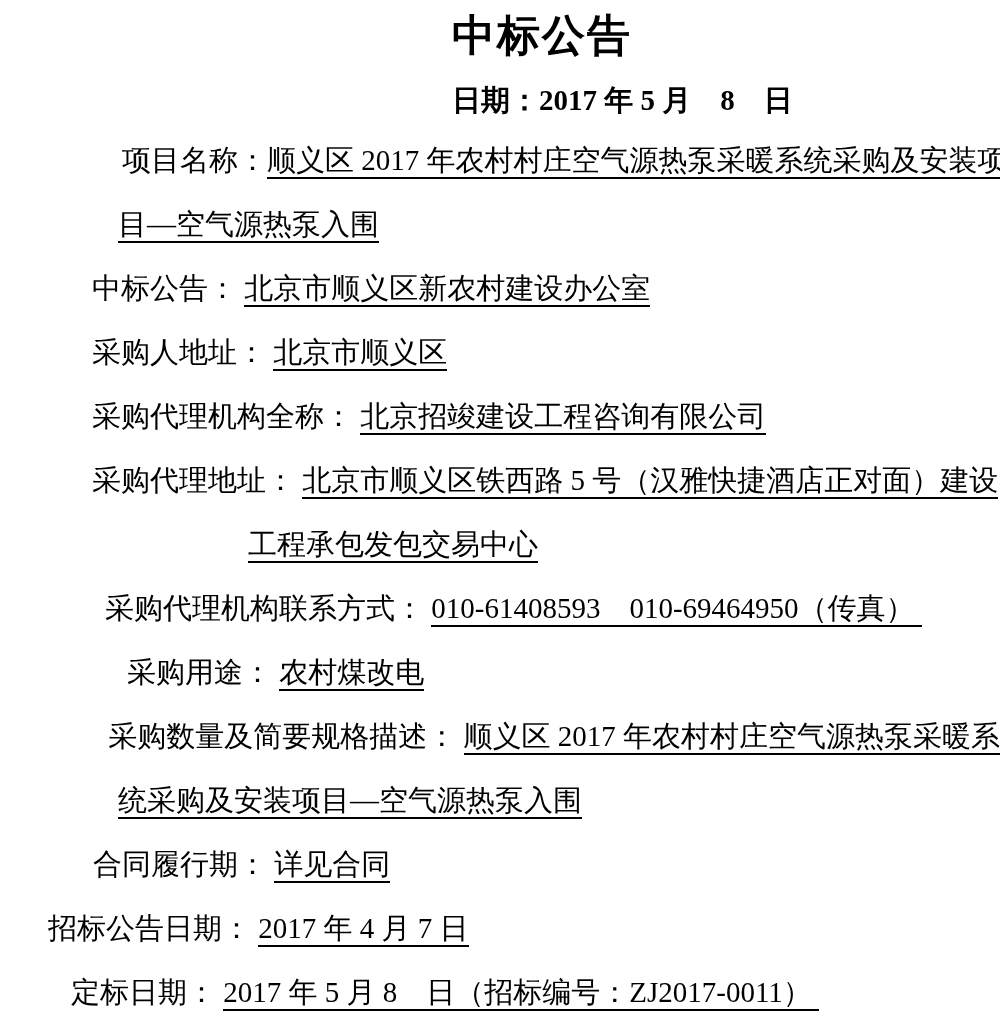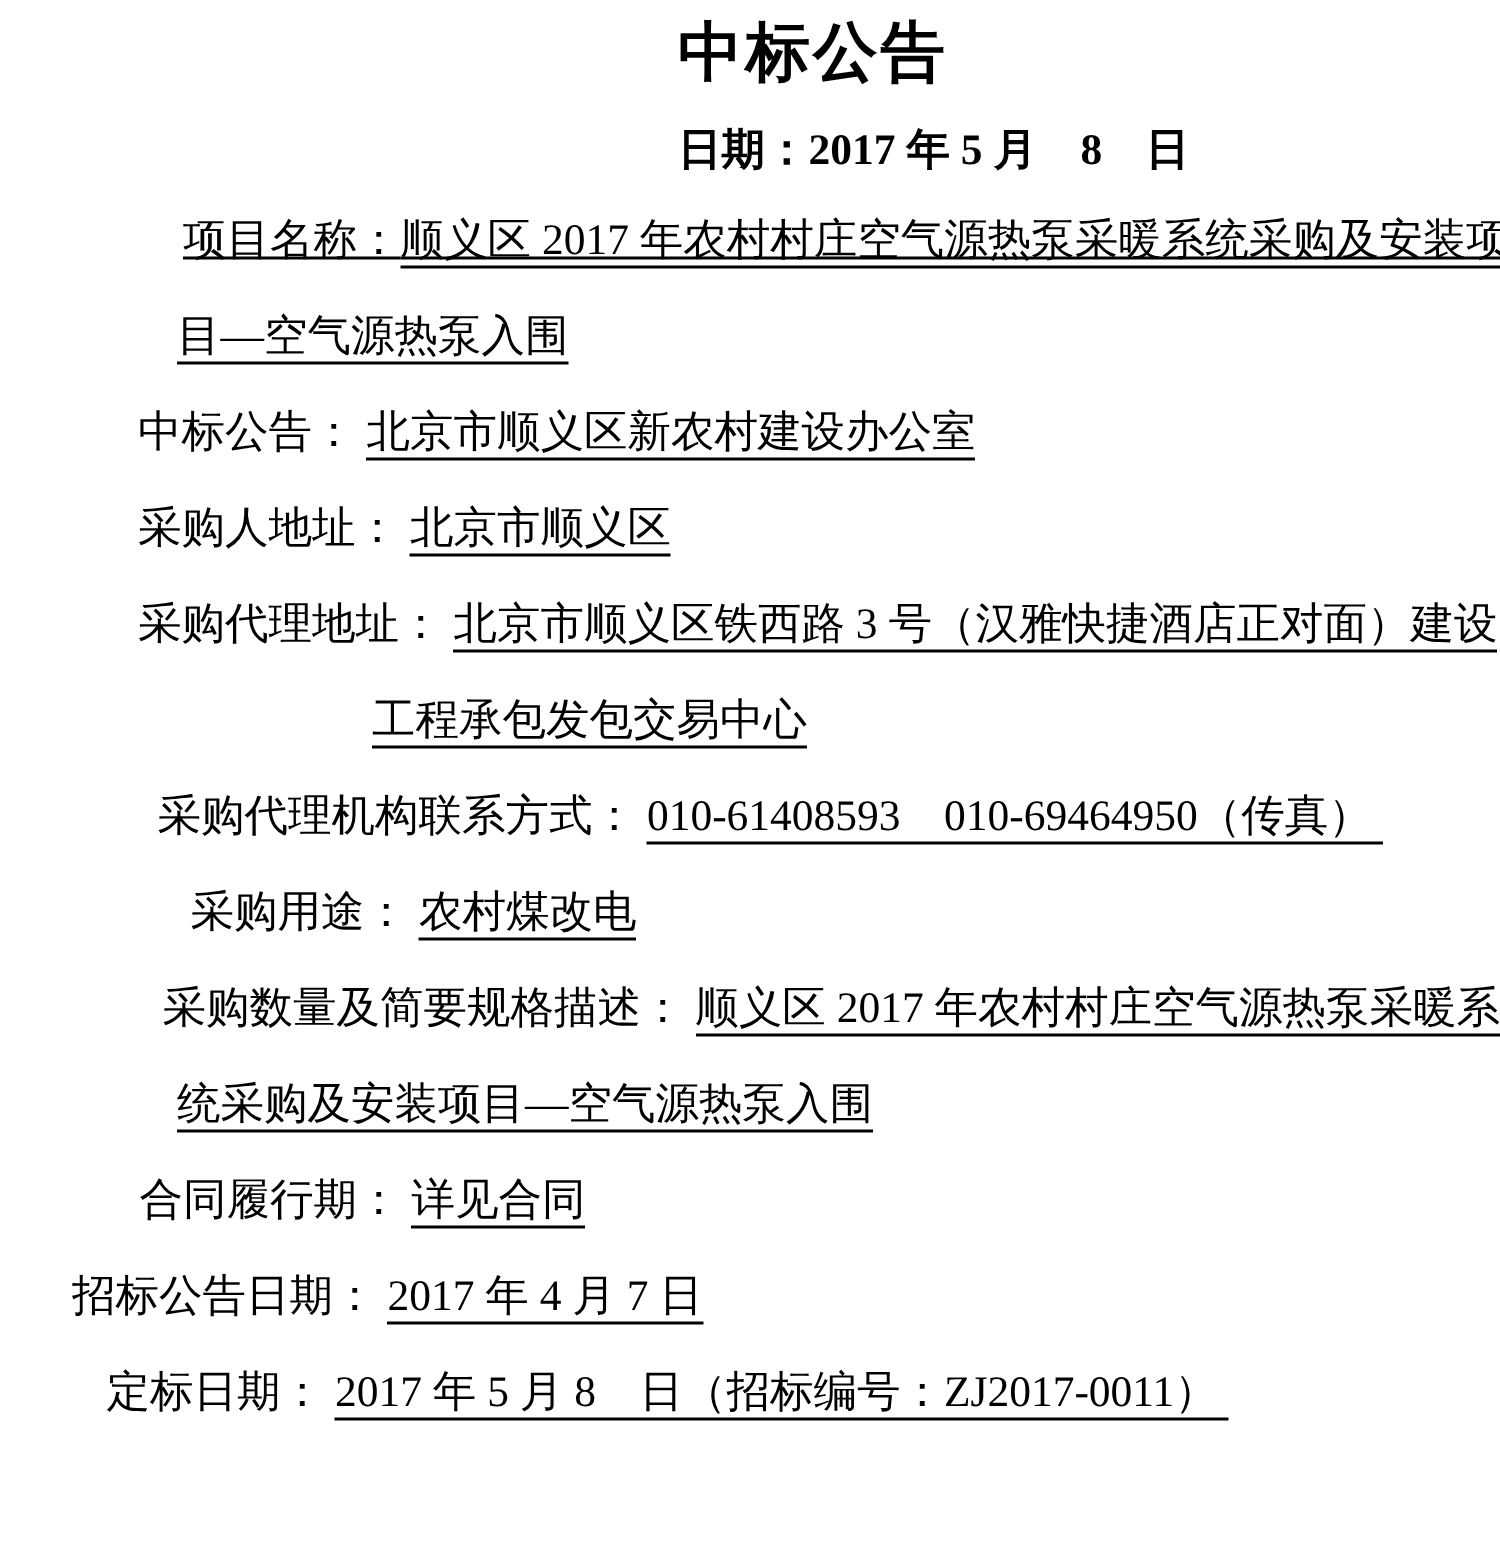--- a/index.html
+++ b/index.html
@@ -54,25 +54,26 @@
     padding-bottom: 1px;
   }
 </style>
 </head>
 <body>
 
 <div class="doc">
   <h1 class="title">中标公告</h1>
   <p class="date-line">日期：2017 年 5 月　8　日</p>
   <div class="body-lines" id="body-lines">
-      <div class="line" style="padding-left: 122px; text-decoration: underline;"><span class="seg">项目名称：</span><span class="seg u">顺义区 2017 年农村村庄空气源热泵采暖系统采购及安装项</span></div>
+      <div class="line" style="padding-left: 122px;"><span class="seg">项目名称：</span><span class="seg u">顺义区 2017 年农村村庄空气源热泵采暖系统采购及安装项</span></div>
       <div class="line" style="padding-left: 118px;"><span class="seg u">目—空气源热泵入围</span></div>
       <div class="line" style="padding-left: 92px;"><span class="seg">中标公告： </span><span class="seg u">北京市顺义区新农村建设办公室</span></div>
       <div class="line" style="padding-left: 92px;"><span class="seg">采购人地址： </span><span class="seg u">北京市顺义区</span></div>
-      <div class="line" style="padding-left: 92px;"><span class="seg">采购代理地址： </span><span class="seg u">北京市顺义区铁西路 3 号（汉雅快捷酒店正对面）建设</span></div>
+      <div class="line" style="padding-left: 92px;"><span class="seg">采购代理机构全称： </span><span class="seg u">北京招竣建设工程咨询有限公司</span></div>
+      <div class="line" style="padding-left: 92px;"><span class="seg">采购代理地址： </span><span class="seg u">北京市顺义区铁西路 5 号（汉雅快捷酒店正对面）建设</span></div>
       <div class="line" style="padding-left: 248px;"><span class="seg u">工程承包发包交易中心</span></div>
       <div class="line" style="padding-left: 105px;"><span class="seg">采购代理机构联系方式： </span><span class="seg u">010-61408593　010-69464950（传真） </span></div>
       <div class="line" style="padding-left: 105px; margin-left: 22px;"><span class="seg">采购用途： </span><span class="seg u">农村煤改电</span></div>
       <div class="line" style="padding-left: 90px; text-align: right;"><span class="seg">采购数量及简要规格描述： </span><span class="seg u">顺义区 2017 年农村村庄空气源热泵采暖系</span></div>
       <div class="line" style="padding-left: 118px;"><span class="seg u">统采购及安装项目—空气源热泵入围</span></div>
       <div class="line" style="padding-left: 93px;"><span class="seg">合同履行期： </span><span class="seg u">详见合同</span></div>
       <div class="line" style="padding-left: 48px;"><span class="seg">招标公告日期： </span><span class="seg u">2017 年 4 月 7 日</span></div>
       <div class="line" style="padding-left: 71px;"><span class="seg">定标日期： </span><span class="seg u">2017 年 5 月 8　日（招标编号：ZJ2017-0011） </span></div>
     </div>
 </div>

